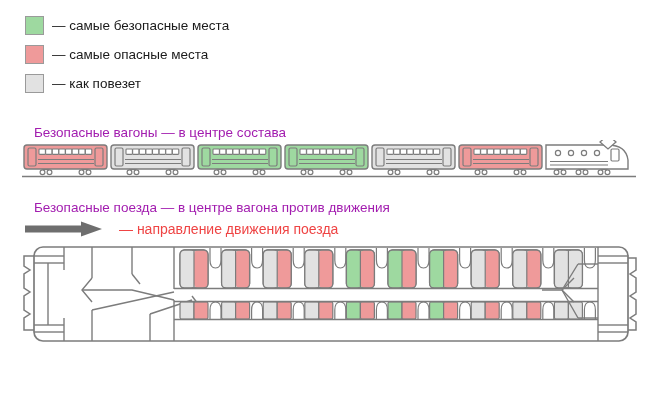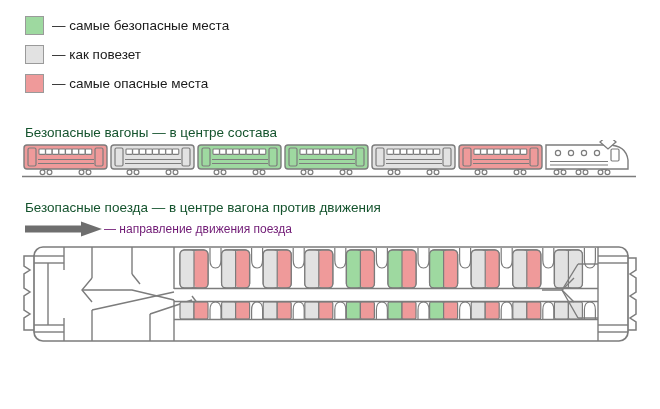--- a/index.html
+++ b/index.html
@@ -39,43 +39,43 @@
     margin-left: 8px;
     font-size: 13.5px;
     line-height: 19px;
     white-space: nowrap;
     color: #1a1a1a;
   }
 
   
   .section-heading {
     position: absolute;
-    left: 25px;
+    left: 34px;
     font-size: 13.5px;
-    color: #14532d;
+    color: #a21caf;
     white-space: nowrap;
   }
   #heading-cars { top: 125px; }
   #heading-seats { top: 200px; }
 
   
   #direction-row {
     position: absolute;
     left: 25px;
     top: 219px;
     display: flex;
     align-items: center;
     height: 20px;
   }
   #direction-arrow { display: block; }
   #direction-label {
-    margin-left: 1px;
-    font-size: 12px;
+    margin-left: 16px;
+    font-size: 14px;
     white-space: nowrap;
-    color: #701a75;
+    color: #ef4444;
   }
 
   
   #train-strip {
     position: absolute;
     left: 22px;
     top: 140px;
   }
 
   
@@ -90,26 +90,26 @@
 </style>
 </head>
 <body>
 
 <div id="legend">
   <div class="legend-row">
     <span class="legend-swatch" style="background: rgb(158, 217, 160);"></span>
     <span class="legend-text">— самые безопасные места</span>
   </div>
   <div class="legend-row">
+    <span class="legend-swatch" style="background: rgb(239, 154, 154);"></span>
+    <span class="legend-text">— самые опасные места</span>
+  </div>
+  <div class="legend-row">
     <span class="legend-swatch" style="background: rgb(226, 226, 226);"></span>
     <span class="legend-text">— как повезет</span>
-  </div>
-  <div class="legend-row">
-    <span class="legend-swatch" style="background: rgb(239, 154, 154);"></span>
-    <span class="legend-text">— самые опасные места</span>
   </div>
 </div>
 
 <div class="section-heading" id="heading-cars">Безопасные вагоны — в центре состава</div>
 
 <div id="train-strip">
   <svg width="616" height="40" viewBox="0 0 616 40">
     <g id="train-cars">
         <g>
           <rect x="2" y="5" width="83" height="24" rx="3" ry="3" fill="#ef9a9a" stroke="#7c7c7c" stroke-width="1.4"></rect>

